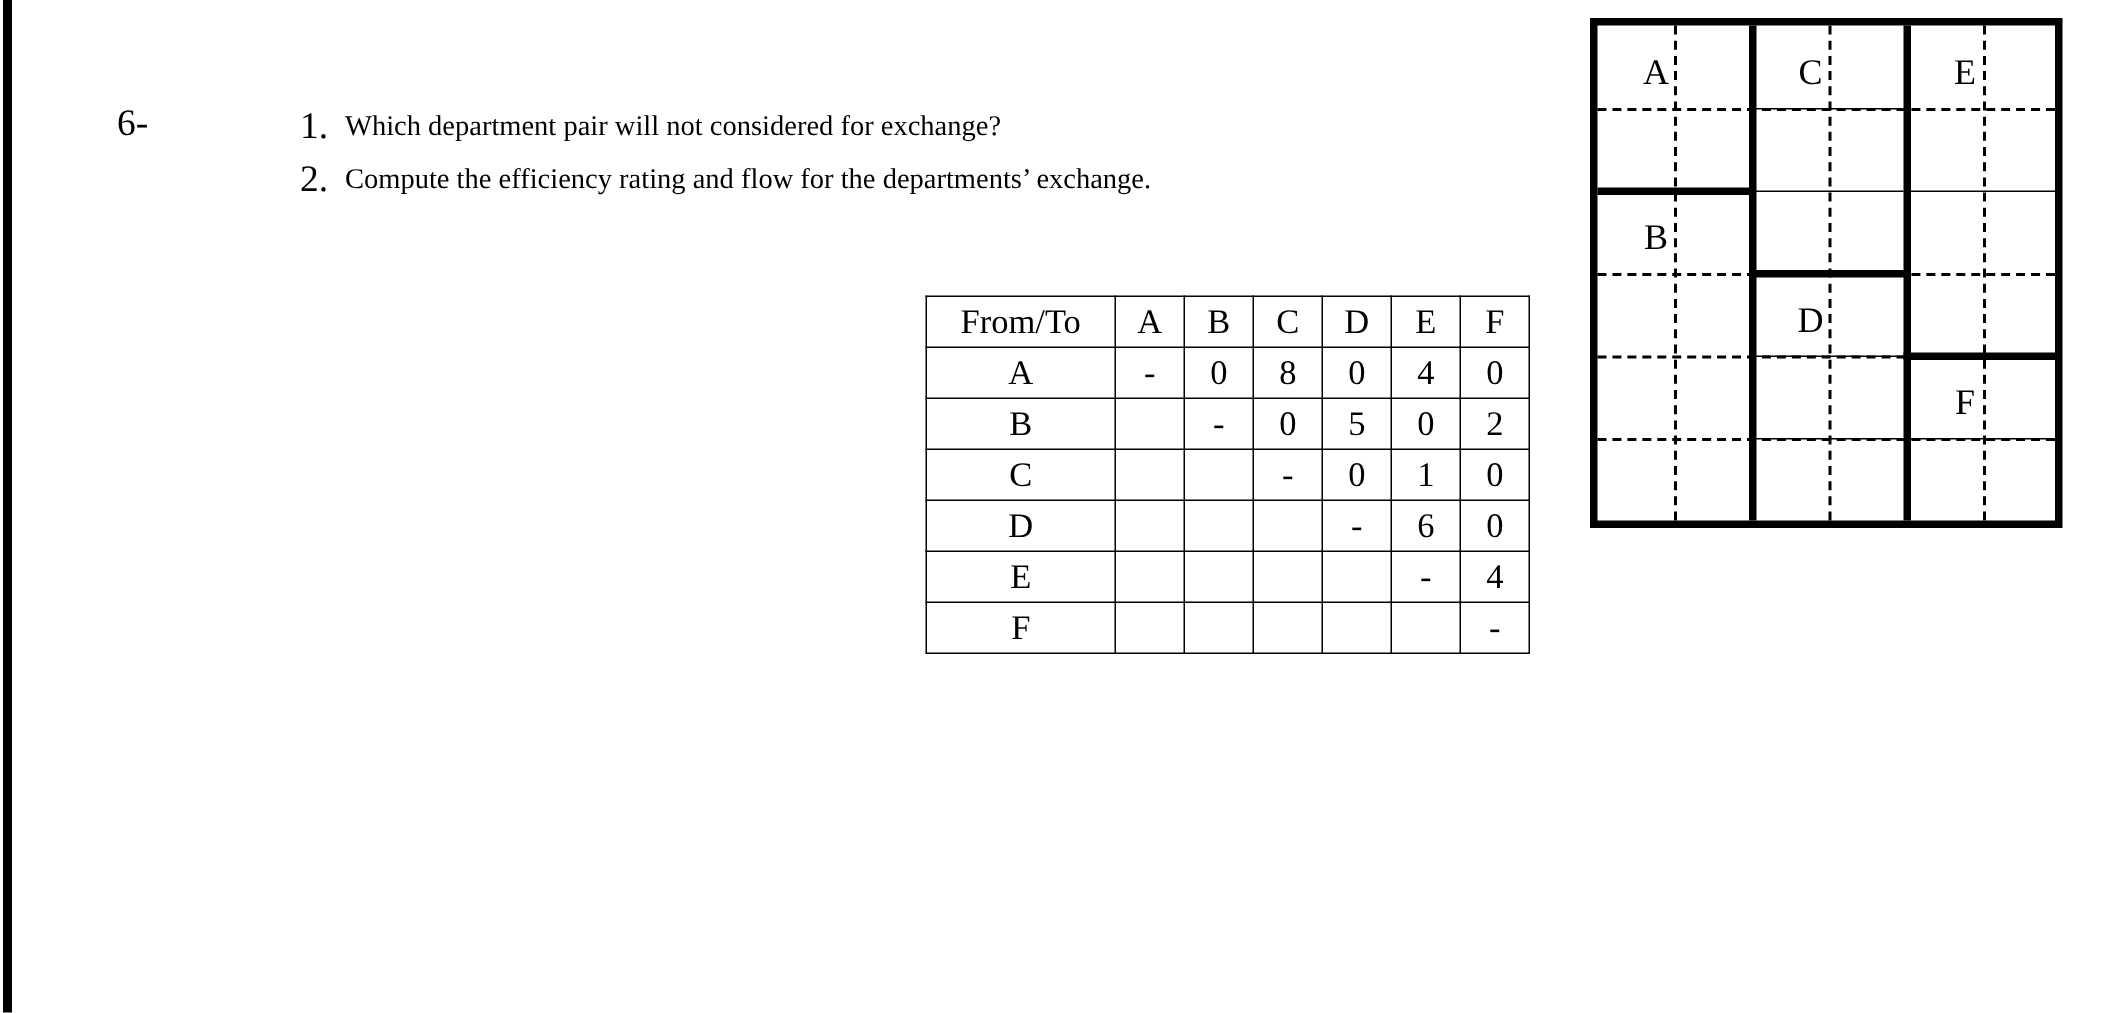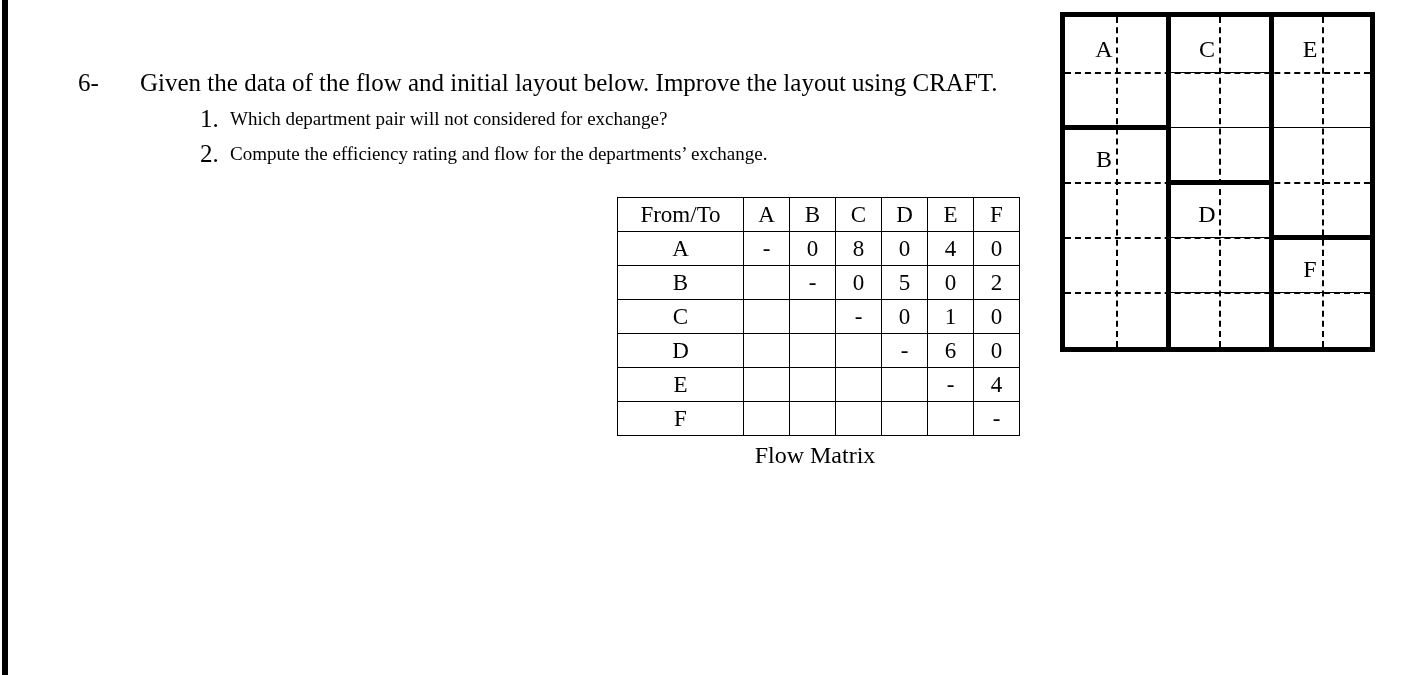--- a/index.html
+++ b/index.html
@@ -176,21 +176,20 @@
 </style>
 </head>
 <body>
 
 <div class="scan-edge-bar"></div>
 
 <div class="question-block">
   <div class="q-row">
     <div class="q-number">6-</div>
     <div class="q-body">
-      <div class="q-lead">Given the data of the flow and initial layout below. Improve the layout using CRAFT.</div>
       <div class="sub-list">
         <div class="sub-row">
           <div class="sub-marker">1.</div>
           <div class="sub-text sub-text-1">Which department pair will not considered for exchange?</div>
         </div>
         <div class="sub-row">
           <div class="sub-marker">2.</div>
           <div class="sub-text sub-text-2">Compute the efficiency rating and flow for the departments’ exchange.</div>
         </div>
       </div>
@@ -259,21 +258,20 @@
         <td class="rowhead">F</td>
         <td class="datacell"></td>
         <td class="datacell"></td>
         <td class="datacell"></td>
         <td class="datacell"></td>
         <td class="datacell"></td>
         <td class="datacell">-</td>
       </tr>
     </tbody>
   </table>
-  <div class="matrix-caption">Flow Matrix</div>
 </div>
 
 <div class="layout-wrap">
   <div class="layout-grid">
     <div class="cell-layer">
 
       <div class="div-h-dash" style="top:55px;"></div>
       <div class="div-h-dash" style="top:165px;"></div>
       <div class="div-h-dash" style="top:220px;"></div>
       <div class="div-h-dash" style="top:275px;"></div>

